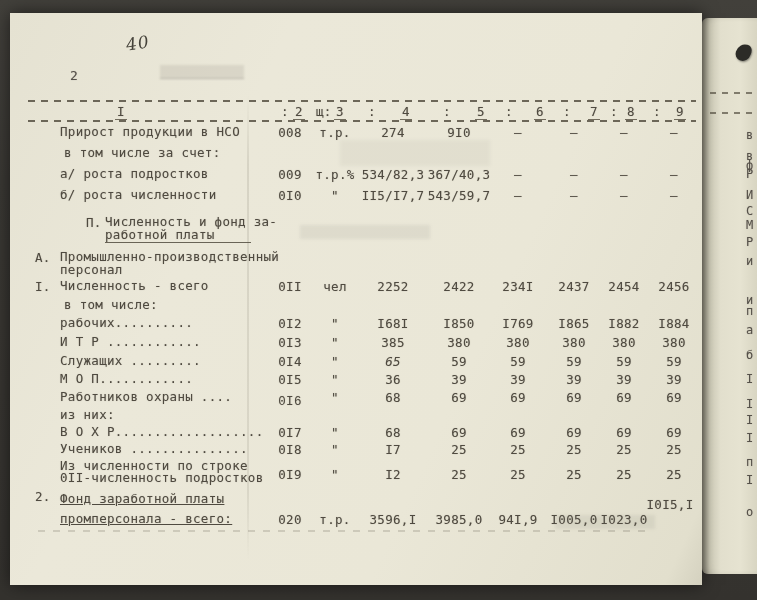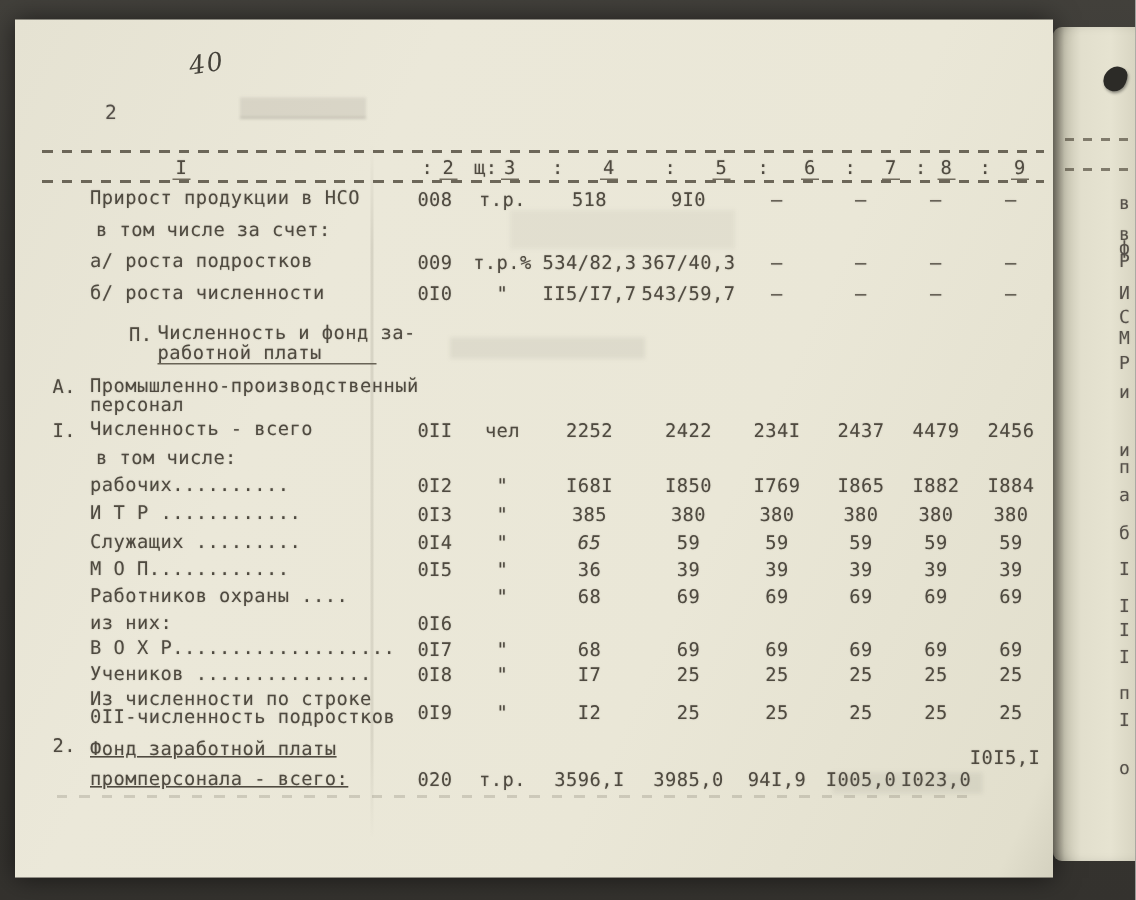--- a/index.html
+++ b/index.html
@@ -91,21 +91,21 @@
       <span class="hcell" style="left: 643px;">:</span>
       <span class="hcell ul2" style="left: 664px;">9</span>
       <span class="hcell" style="left: 692px;">:</span>
     </div>
 
   <div class="tbody" id="tbody">
       <div class="row" style="height: 21px;">
         <span class="cell label" style="left: 50px; top: 1px; line-height: 13px;">Прирост продукции в НСО</span>
         <span class="cell num" style="left: 258px; width: 44px; top: 1px;">008</span>
         <span class="cell num" style="left: 303px; width: 44px; top: 1px;">т.р.</span>
-        <span class="cell num" style="left: 350px; width: 66px; top: 1px;">518</span>
+        <span class="cell num" style="left: 350px; width: 66px; top: 1px;">274</span>
         <span class="cell num" style="left: 416px; width: 66px; top: 1px;">9I0</span>
         <span class="cell num" style="left: 475px; width: 66px; top: 1px;">–</span>
         <span class="cell num" style="left: 531px; width: 66px; top: 1px;">–</span>
         <span class="cell num" style="left: 581px; width: 66px; top: 1px;">–</span>
         <span class="cell num" style="left: 631px; width: 66px; top: 1px;">–</span>
       </div>
       <div class="row" style="height: 21px;">
         <span class="cell label" style="left: 54px; top: 1px; line-height: 13px;">в том числе за счет:</span>
       </div>
       <div class="row" style="height: 21px;">
@@ -140,21 +140,21 @@
       </div>
       <div class="row" style="height: 19px; margin-top: 3px;">
         <span class="cell" style="left: 25px; top: 1px;">I.</span>
         <span class="cell label" style="left: 50px; top: 1px; line-height: 13px;">Численность - всего</span>
         <span class="cell num" style="left: 258px; width: 44px; top: 1px;">0II</span>
         <span class="cell num" style="left: 303px; width: 44px; top: 1px;">чел</span>
         <span class="cell num" style="left: 350px; width: 66px; top: 1px;">2252</span>
         <span class="cell num" style="left: 416px; width: 66px; top: 1px;">2422</span>
         <span class="cell num" style="left: 475px; width: 66px; top: 1px;">234I</span>
         <span class="cell num" style="left: 531px; width: 66px; top: 1px;">2437</span>
-        <span class="cell num" style="left: 581px; width: 66px; top: 1px;">4479</span>
+        <span class="cell num" style="left: 581px; width: 66px; top: 1px;">2454</span>
         <span class="cell num" style="left: 631px; width: 66px; top: 1px;">2456</span>
       </div>
       <div class="row" style="height: 18px;">
         <span class="cell label" style="left: 54px; top: 1px; line-height: 13px;">в том числе:</span>
       </div>
       <div class="row" style="height: 19px;">
         <span class="cell label" style="left: 50px; top: 1px; line-height: 13px;">рабочих..........</span>
         <span class="cell num" style="left: 258px; width: 44px; top: 1px;">0I2</span>
         <span class="cell num" style="left: 303px; width: 44px; top: 1px;">"</span>
         <span class="cell num" style="left: 350px; width: 66px; top: 1px;">I68I</span>
@@ -192,21 +192,21 @@
         <span class="cell num" style="left: 303px; width: 44px; top: 1px;">"</span>
         <span class="cell num" style="left: 350px; width: 66px; top: 1px;">36</span>
         <span class="cell num" style="left: 416px; width: 66px; top: 1px;">39</span>
         <span class="cell num" style="left: 475px; width: 66px; top: 1px;">39</span>
         <span class="cell num" style="left: 531px; width: 66px; top: 1px;">39</span>
         <span class="cell num" style="left: 581px; width: 66px; top: 1px;">39</span>
         <span class="cell num" style="left: 631px; width: 66px; top: 1px;">39</span>
       </div>
       <div class="row" style="height: 18px;">
         <span class="cell label" style="left: 50px; top: 1px; line-height: 13px;">Работников охраны ....</span>
-        <span class="cell num" style="left: 258px; width: 44px; top: 19px;">0I6</span>
+        <span class="cell num" style="left: 258px; width: 44px; top: 6px; font-family: Liberation Mono, monospace;">0I6</span>
         <span class="cell num" style="left: 303px; width: 44px; top: 1px;">"</span>
         <span class="cell num" style="left: 350px; width: 66px; top: 1px;">68</span>
         <span class="cell num" style="left: 416px; width: 66px; top: 1px;">69</span>
         <span class="cell num" style="left: 475px; width: 66px; top: 1px;">69</span>
         <span class="cell num" style="left: 531px; width: 66px; top: 1px;">69</span>
         <span class="cell num" style="left: 581px; width: 66px; top: 1px;">69</span>
         <span class="cell num" style="left: 631px; width: 66px; top: 1px;">69</span>
       </div>
       <div class="row" style="height: 17px;">
         <span class="cell label" style="left: 50px; top: 1px; line-height: 13px;">из них:</span>

